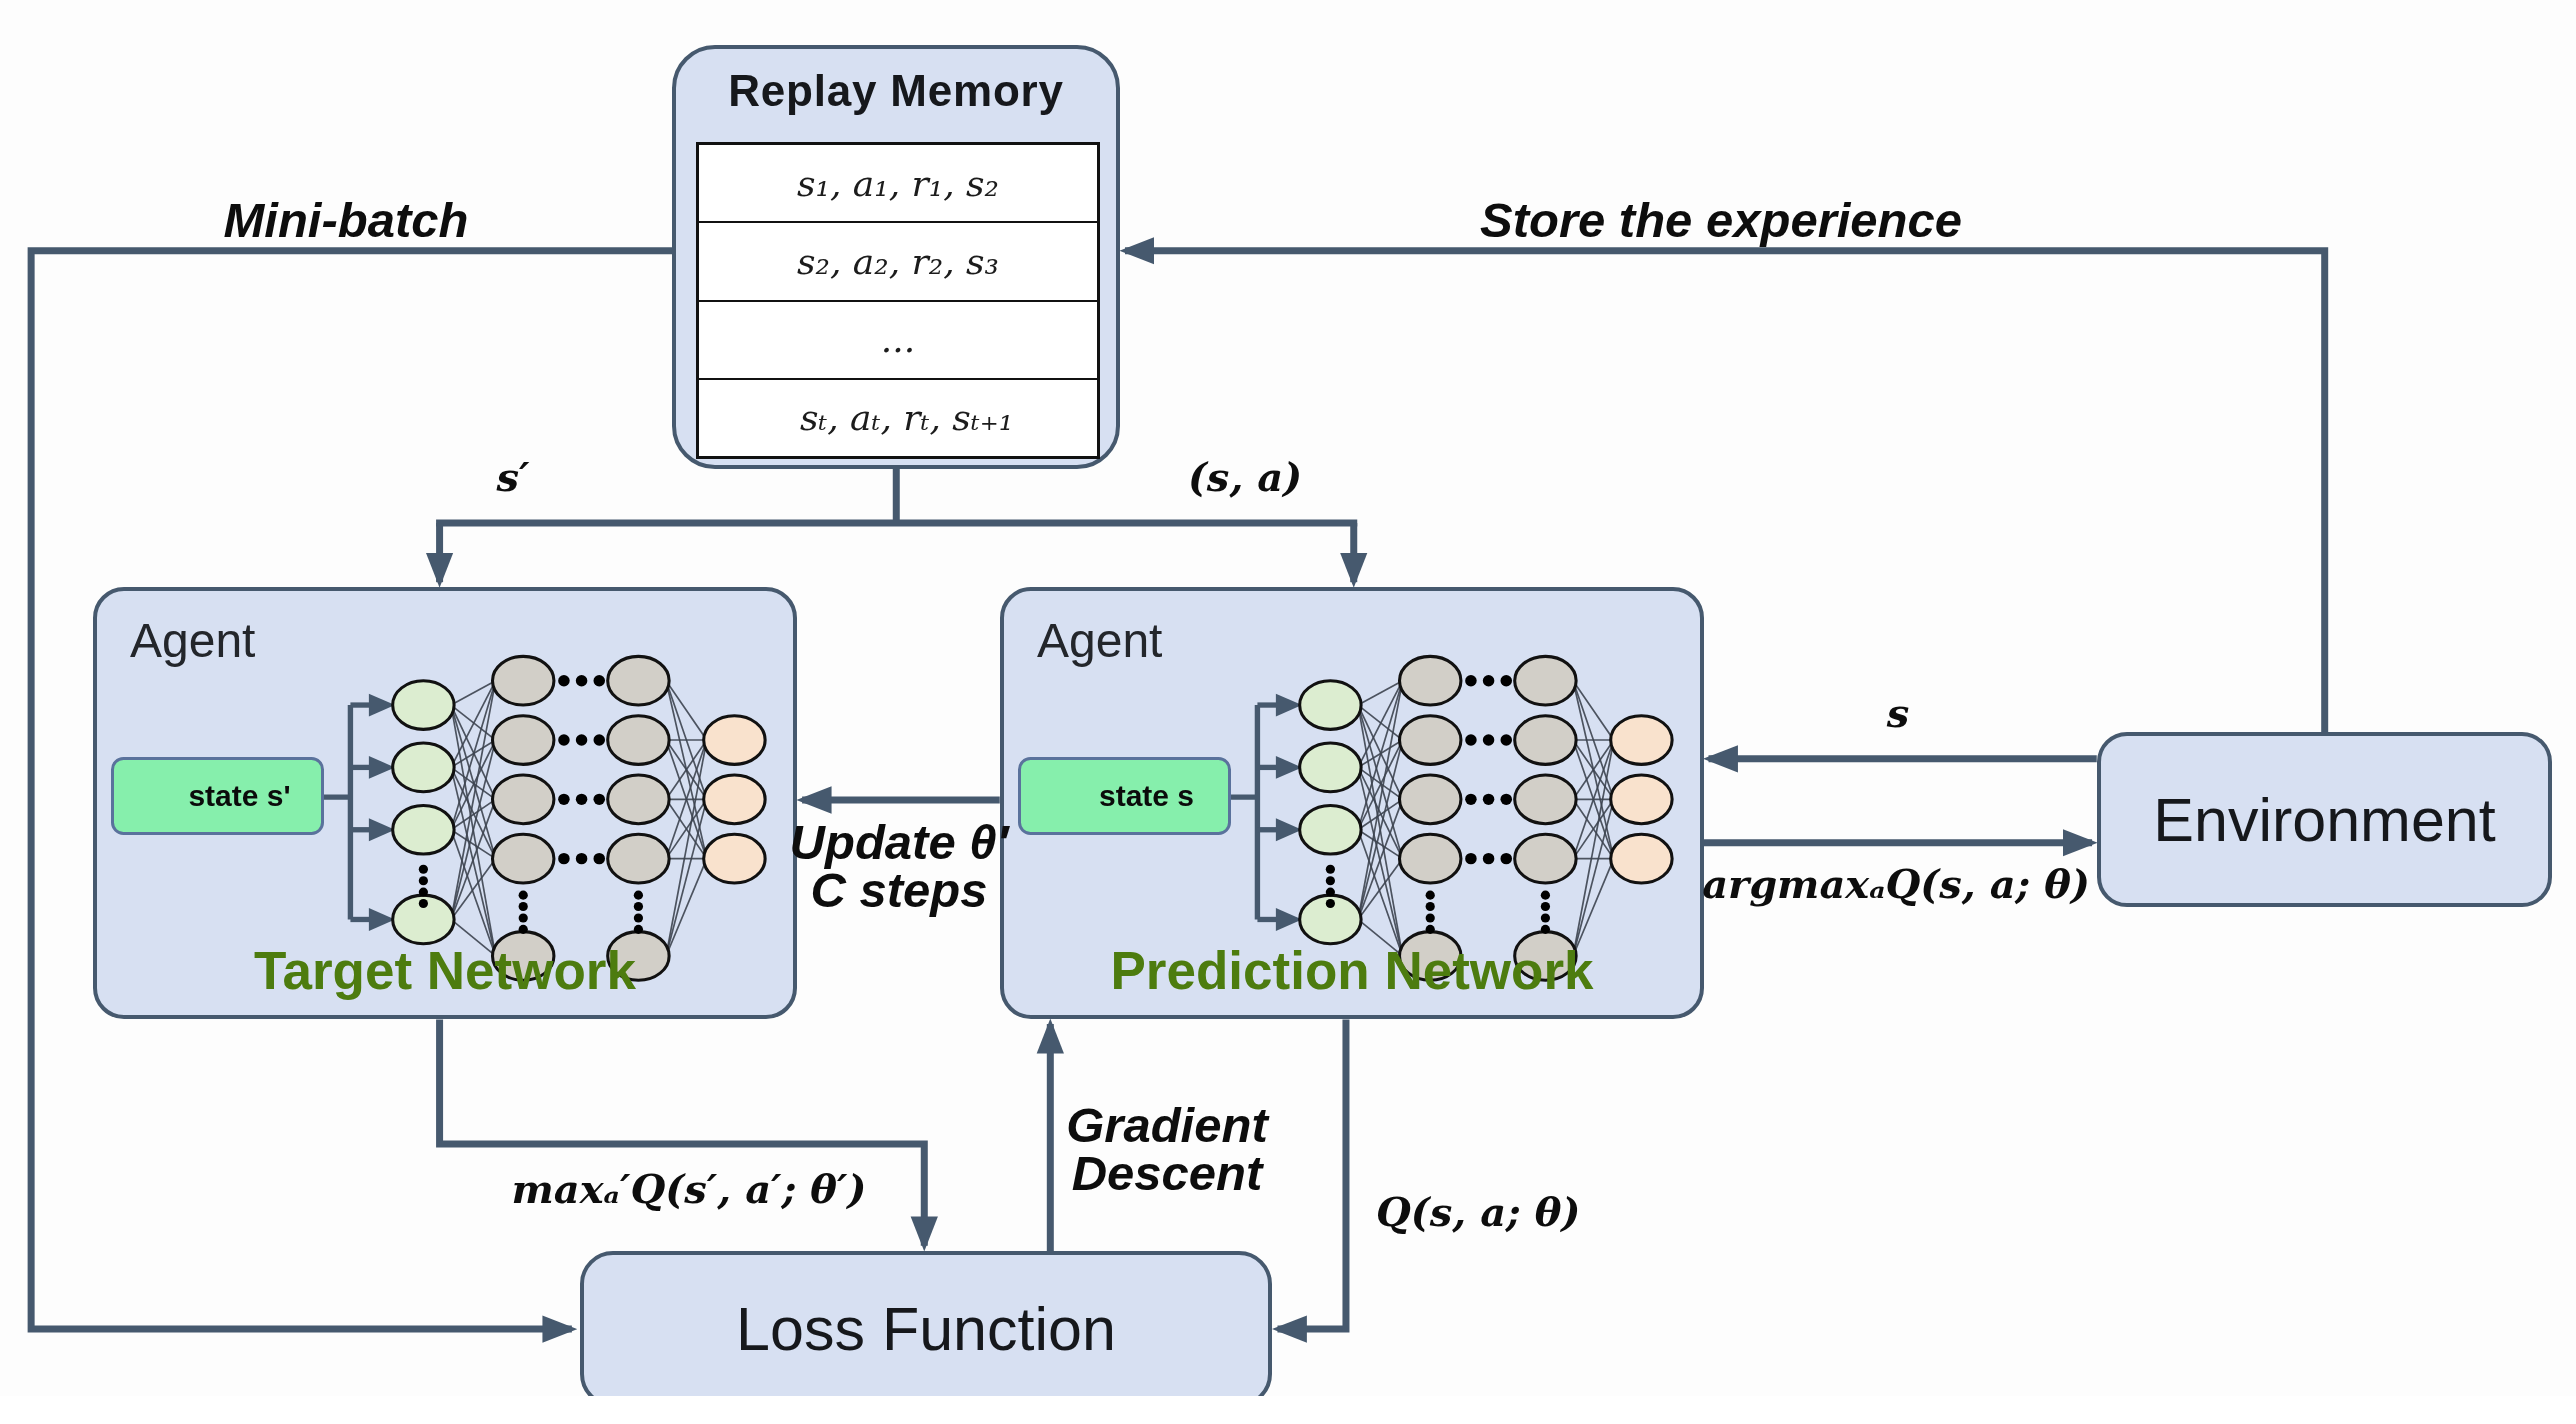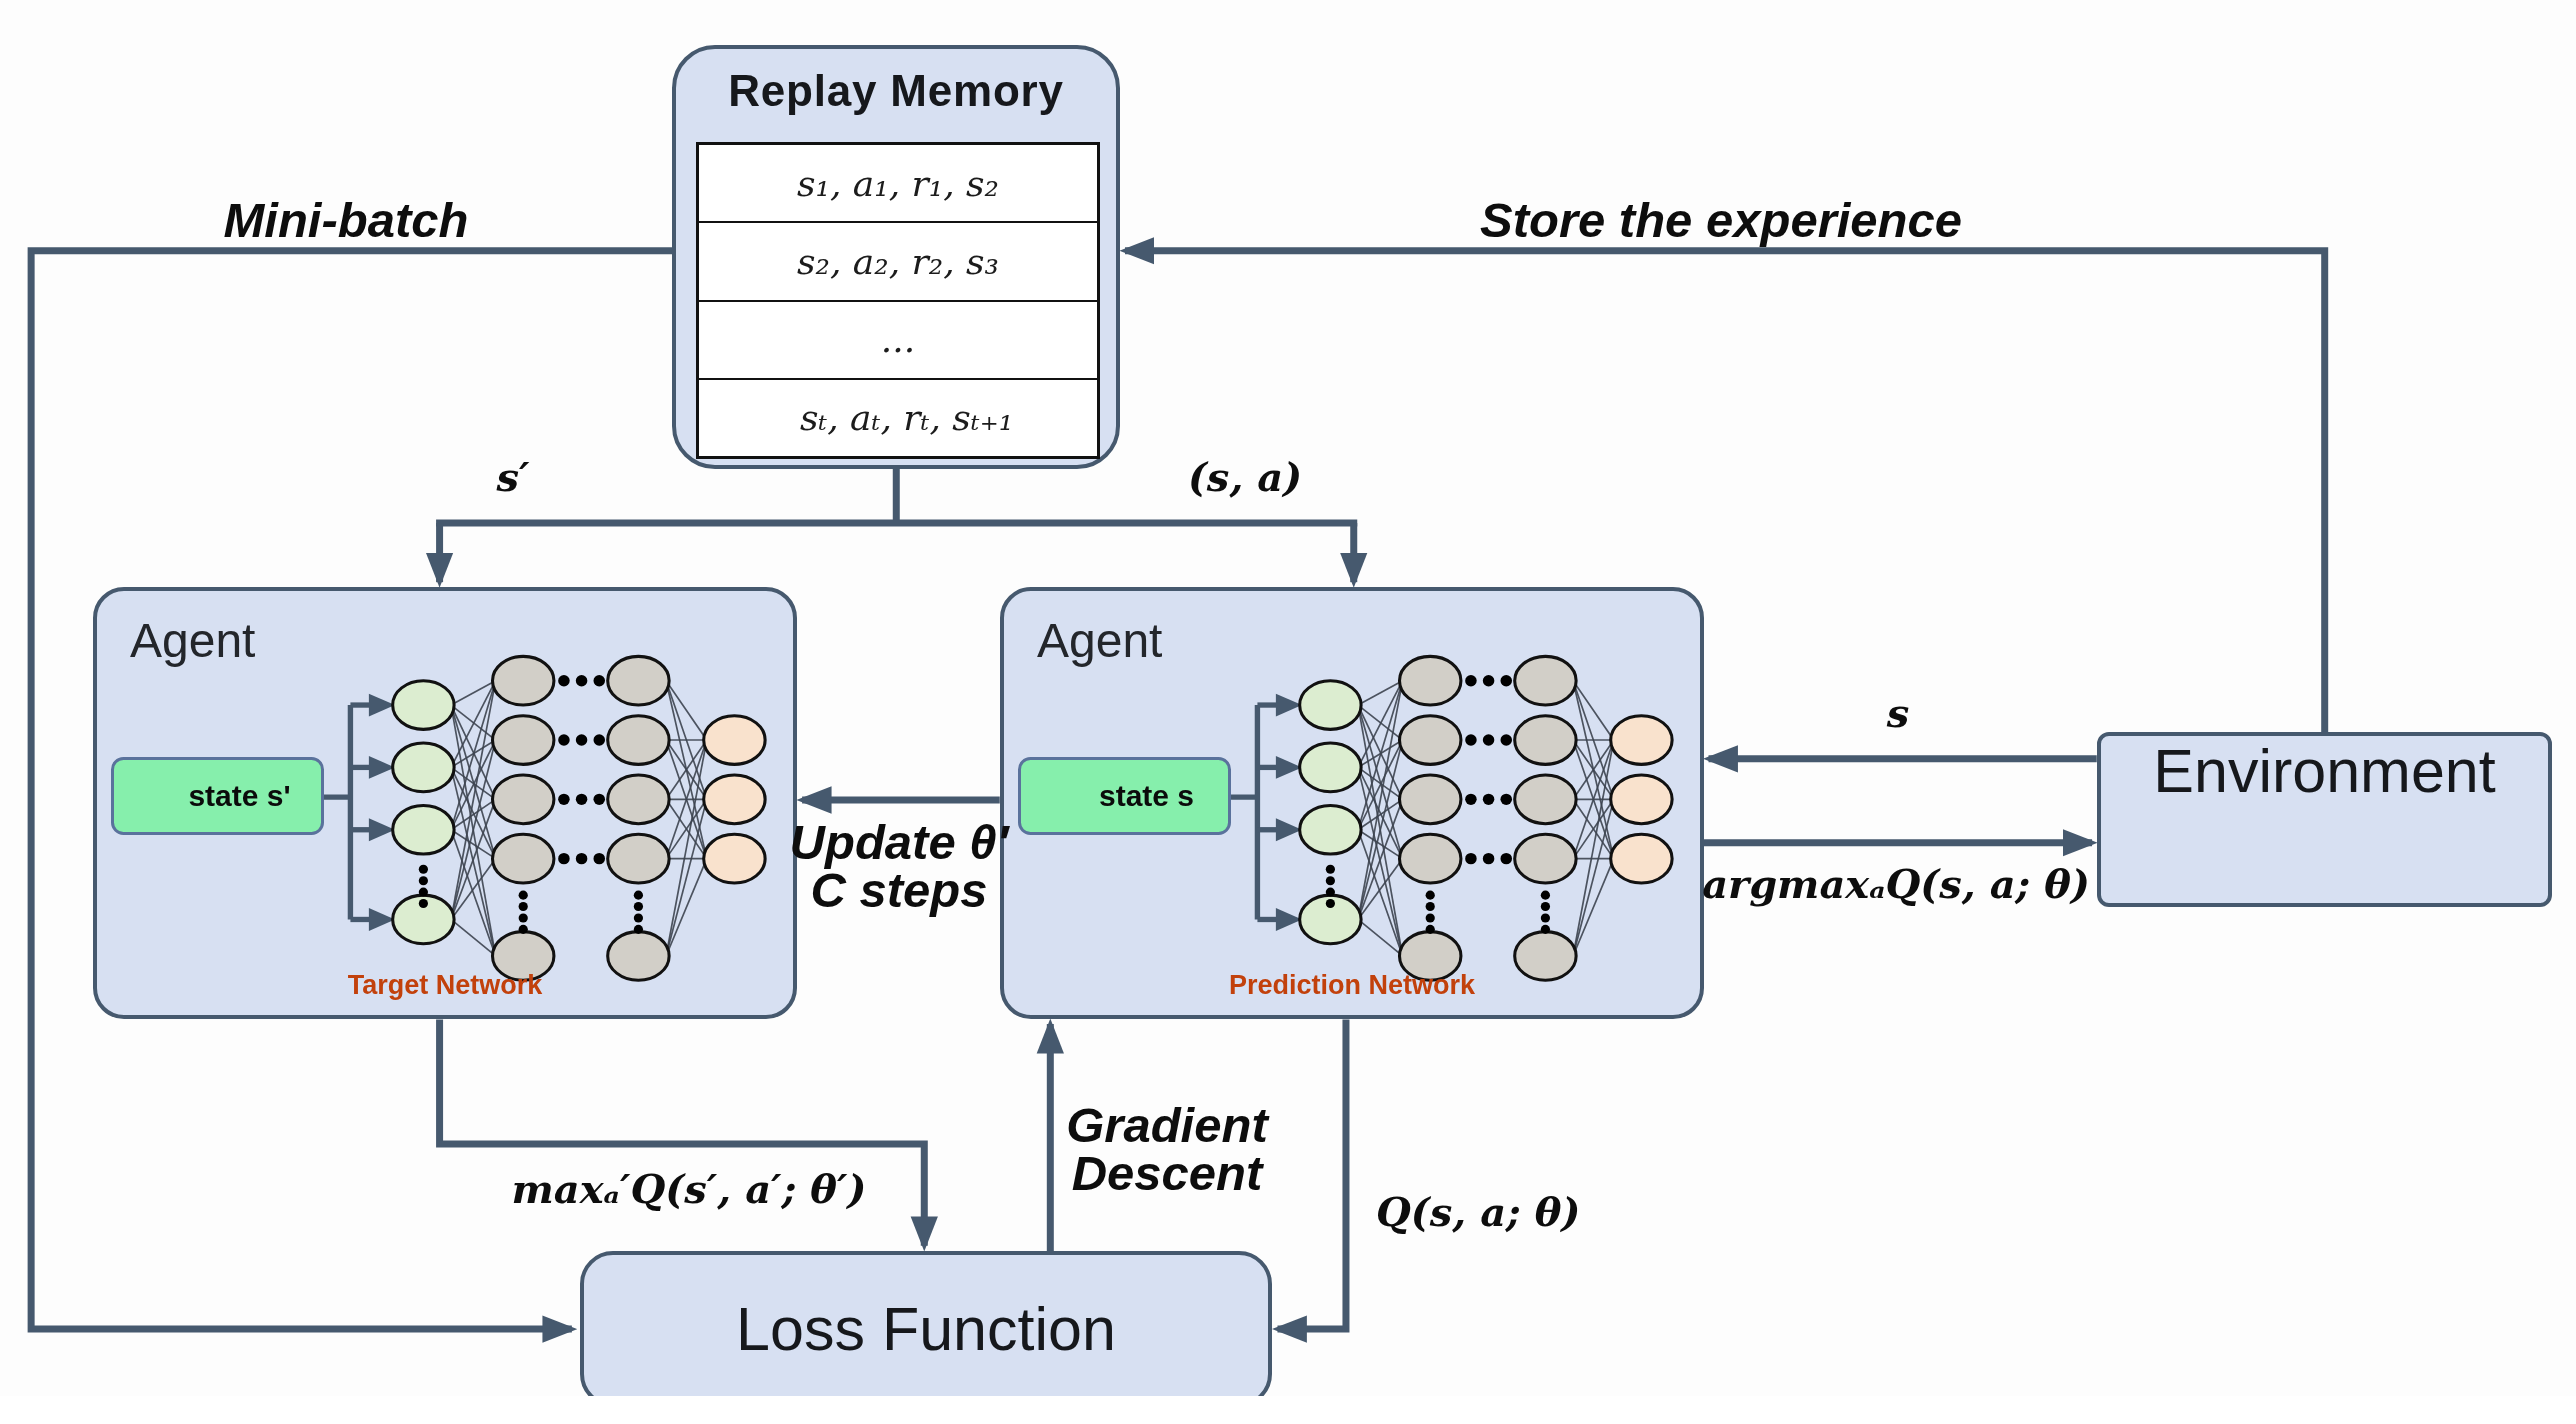--- a/index.html
+++ b/index.html
@@ -17,24 +17,24 @@
   .replay-row:last-child{border-bottom:none;margin-left:17px;}
   .agent-box{width:704px;height:432px;border-radius:31px;}
   #target-box{left:93px;top:587px;}
   #prediction-box{left:1000px;top:587px;}
   .agent-title{position:absolute;left:33px;top:22px;font-size:48px;font-weight:400;color:#23262b;}
   .state-box{position:absolute;left:14px;top:166px;width:163px;height:72px;
              background:#86efac;border:3.1px solid #5a729c;border-radius:12.4px;
              display:flex;align-items:center;justify-content:center;
              font-size:30px;font-weight:700;color:#0b0b0b;padding-left:44px;}
   .net-label{position:absolute;left:0;bottom:14px;width:100%;text-align:center;
-             font-size:27px;font-weight:700;color:#c2410c;}
+             font-size:53px;font-weight:700;color:#4d7c0f;}
   .net-svg{position:absolute;left:0;top:0;width:695px;height:422px;}
-  #environment-box{left:2097px;top:732px;width:455px;height:175px;border-radius:12px;
-                   display:flex;justify-content:center;}
+  #environment-box{left:2097px;top:732px;width:455px;height:175px;border-radius:30px;
+                   display:flex;align-items:center;justify-content:center;}
   #loss-box{left:580px;top:1251px;width:692px;height:156px;border-radius:33px;
             display:flex;align-items:center;justify-content:center;}
   .big-label{font-size:61px;font-weight:400;color:#16181c;}
   #connectors{position:absolute;left:0;top:0;width:2576px;height:1425px;pointer-events:none;}
   .edge-label{position:absolute;transform:translateX(-50%);text-align:center;white-space:nowrap;
               font-size:49px;font-weight:700;font-style:italic;color:#0d0d0d;line-height:48px;}
   .math{font-family:"DejaVu Serif",serif;font-size:40px;}
   .left-align{transform:none;text-align:left;margin-top:12px;}
 </style>
 </head>

